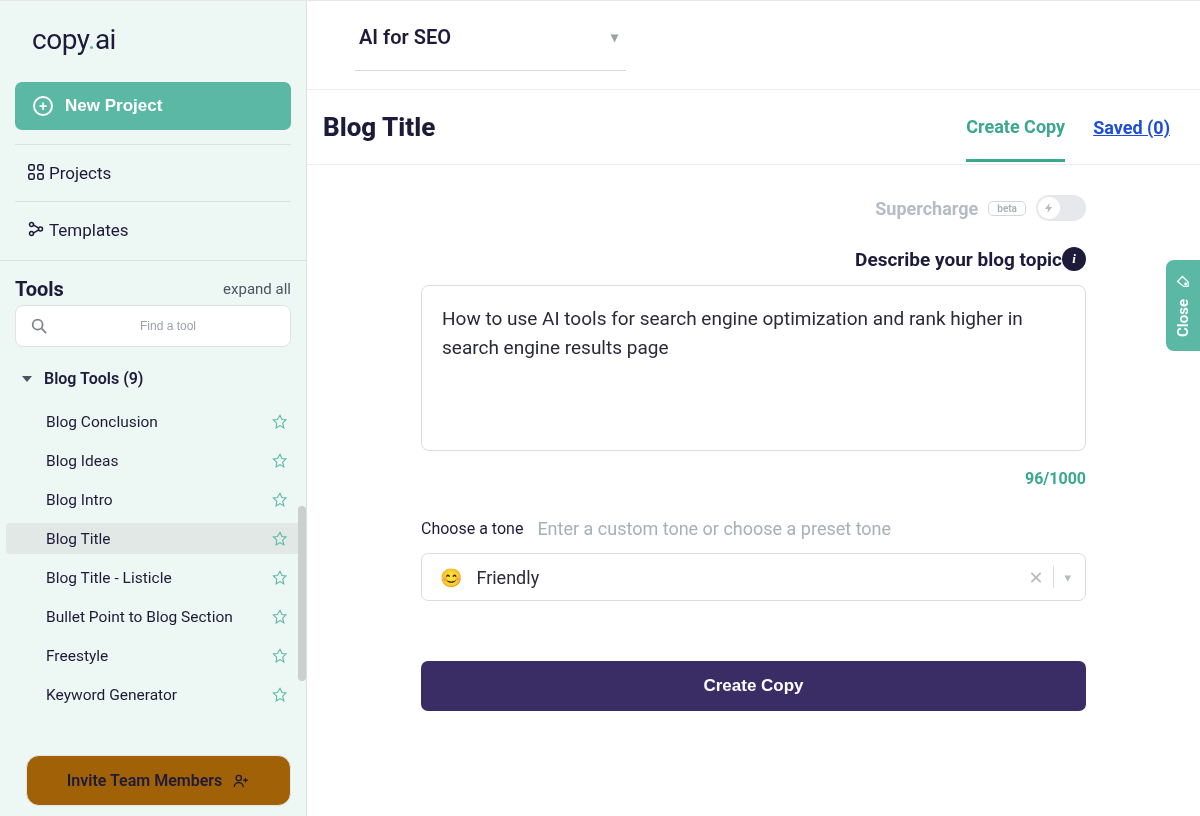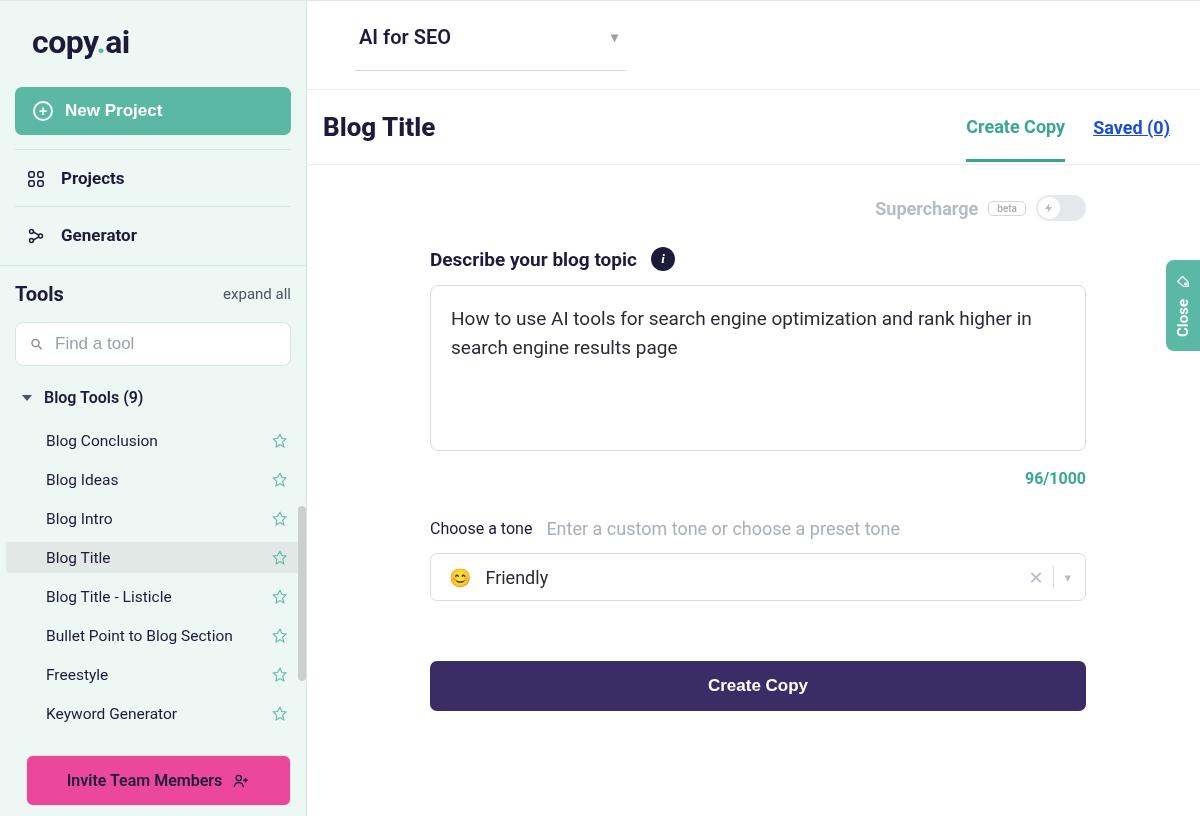--- a/index.html
+++ b/index.html
@@ -20,22 +20,22 @@
   .sidebar {
     width: 307px;
     background: #edf7f3;
     border-right: 1px solid #e0e0e0;
     display: flex;
     flex-direction: column;
     position: relative;
   }
   .logo {
     padding: 22px 32px 26px 32px;
-    font-size: 32px;
-    font-weight: 700;
+    font-size: 28px;
+    font-weight: 400;
     color: #1e1a3a;
     letter-spacing: -0.5px;
   }
   .logo .dot { color: #5bb8a5; }
   .new-project {
     margin: 0 15px 14px 15px;
     background: #5bb8a5;
     color: #fff;
     border: none;
     border-radius: 7px;
@@ -54,54 +54,55 @@
     display: flex; align-items: center; justify-content: center;
     font-size: 14px;
     line-height: 0;
   }
   .nav-block {
     border-top: 1px solid #d7e5df;
     margin: 0 15px;
   }
   .nav-item {
     display: flex;
-    align-items: flex-end;
-    gap: 16px;
+    align-items: flex-start;
+    gap: 4px;
     padding: 18px 12px;
     font-size: 17px;
-    font-weight: 700;
+    font-weight: 400;
     color: #1e1a3a;
     cursor: pointer;
   }
   .tools-header {
     display: flex;
     justify-content: space-between;
     align-items: center;
-    padding: 16px 15px 16px 15px;
+    padding: 16px 15px 4px 15px;
     border-top: 1px solid #d7e5df;
     margin-top: 2px;
   }
   .tools-title { font-size: 20px; font-weight: 700; }
   .expand-all { font-size: 15px; color: #4b5561; cursor: pointer; }
   .search-box {
     margin: 0 15px 12px 15px;
     background: #fff;
     border: 1px solid #e1e1e1;
     border-radius: 8px;
     display: flex;
     align-items: center;
     padding: 11px 14px;
     gap: 12px;
   }
   .search-box input {
     border: none; outline: none;
-    font-size: 17px;
+    font-size: 12px;
     color: #c2410c;
     flex: 1;
     background: transparent;
+    text-align: center;
   }
   .search-box input::placeholder { color: #9aa1aa; }
   .tool-list { flex: 1; overflow-y: auto; padding: 0 0 6px 0; }
   .category {
     display: flex; align-items: center; gap: 12px;
     padding: 10px 22px;
     font-size: 16px; font-weight: 600;
     cursor: pointer;
   }
   .caret-down {
@@ -120,23 +121,23 @@
     border-radius: 4px;
     height: 31px;
   }
   .tool-item.selected { background: #e1e8e5; }
   .star {
     width: 16px; height: 16px;
     stroke: #5bb8a5; fill: none; stroke-width: 1.6;
   }
   .invite-box {
     margin: 12px 15px 10px 26px;
-    background: #ec4899;
+    background: #a16207;
     border: 1px solid #e5e5e5;
-    border-radius: 7px;
+    border-radius: 13px;
     padding: 15px 16px;
     display: flex; align-items: center; justify-content: center;
     gap: 10px;
     font-size: 16px; font-weight: 600;
     cursor: pointer;
   }
   
   .scrollbar-thumb {
     position: absolute;
     right: 0;
@@ -169,21 +170,21 @@
   .title-row h1 { font-size: 26px; font-weight: 800; color: #1e1a3a; }
   .tab-group { display: flex; gap: 28px; align-items: center; }
   .tab {
     font-size: 18px; font-weight: 700;
     padding-bottom: 22px;
     margin-bottom: -23px;
     cursor: pointer;
   }
   .tab.active { color: #3aa891; border-bottom: 3px solid #3aa891; }
   .tab.inactive { color: #1d4ed8; text-decoration: underline; }
-  .content-scroll { flex: 1; overflow-y: auto; position: relative; margin-left: 9px; }
+  .content-scroll { flex: 1; overflow-y: auto; position: relative; }
   .supercharge {
     display: flex; justify-content: flex-end; align-items: center; gap: 10px;
     padding: 30px 114px 8px 0;
     color: #b6bcc4;
     font-weight: 700;
     font-size: 18px;
   }
   .beta-badge {
     border: 1px solid #d3d7dc;
     border-radius: 5px;
@@ -200,23 +201,24 @@
   .toggle .knob {
     width: 22px; height: 22px; border-radius: 50%;
     background: #fff;
     position: absolute; top: 2px; left: 2px;
     display: flex; align-items: center; justify-content: center;
     color: #b6bcc4;
     font-size: 13px;
   }
   .form { padding: 18px 114px 40px 114px; }
   .form-label {
-    display: flex; align-items: center; gap: 14px;
+    display: flex; align-items: center; 
     font-size: 19px; font-weight: 700; color: #1e1a3a;
     margin-bottom: 14px;
+    justify-content: flex-end;
   }
   .info-circle {
     width: 24px; height: 24px; border-radius: 50%;
     background: #1e1a3a; color: #fff;
     display: flex; align-items: center; justify-content: center;
     font-size: 13px; font-weight: 700;
     cursor: pointer;
     font-family: Georgia, serif;
     font-style: italic;
   }
@@ -313,21 +315,21 @@
       </div>
     </div>
     <div class="nav-block">
       <div class="nav-item">
         <svg class="icon-sm template-icon" viewBox="0 0 20 20">
           <circle cx="5" cy="5" r="2.2"></circle>
             <circle cx="5" cy="15" r="2.2"></circle>
             <circle cx="15" cy="10" r="2.2"></circle>
           <path d="M7 5.5 L13 9 M7 14.5 L13 11"></path>
         </svg>
-        <span>Generator</span>
+        <span>Templates</span>
       </div>
     </div>
 
     <div class="tools-header">
       <span class="tools-title">Tools</span>
       <span class="expand-all">expand all</span>
     </div>
 
     <div class="search-box">
       <svg class="icon-sm" viewBox="0 0 20 20" style="stroke:#7e858f;stroke-width:2;fill:none">

